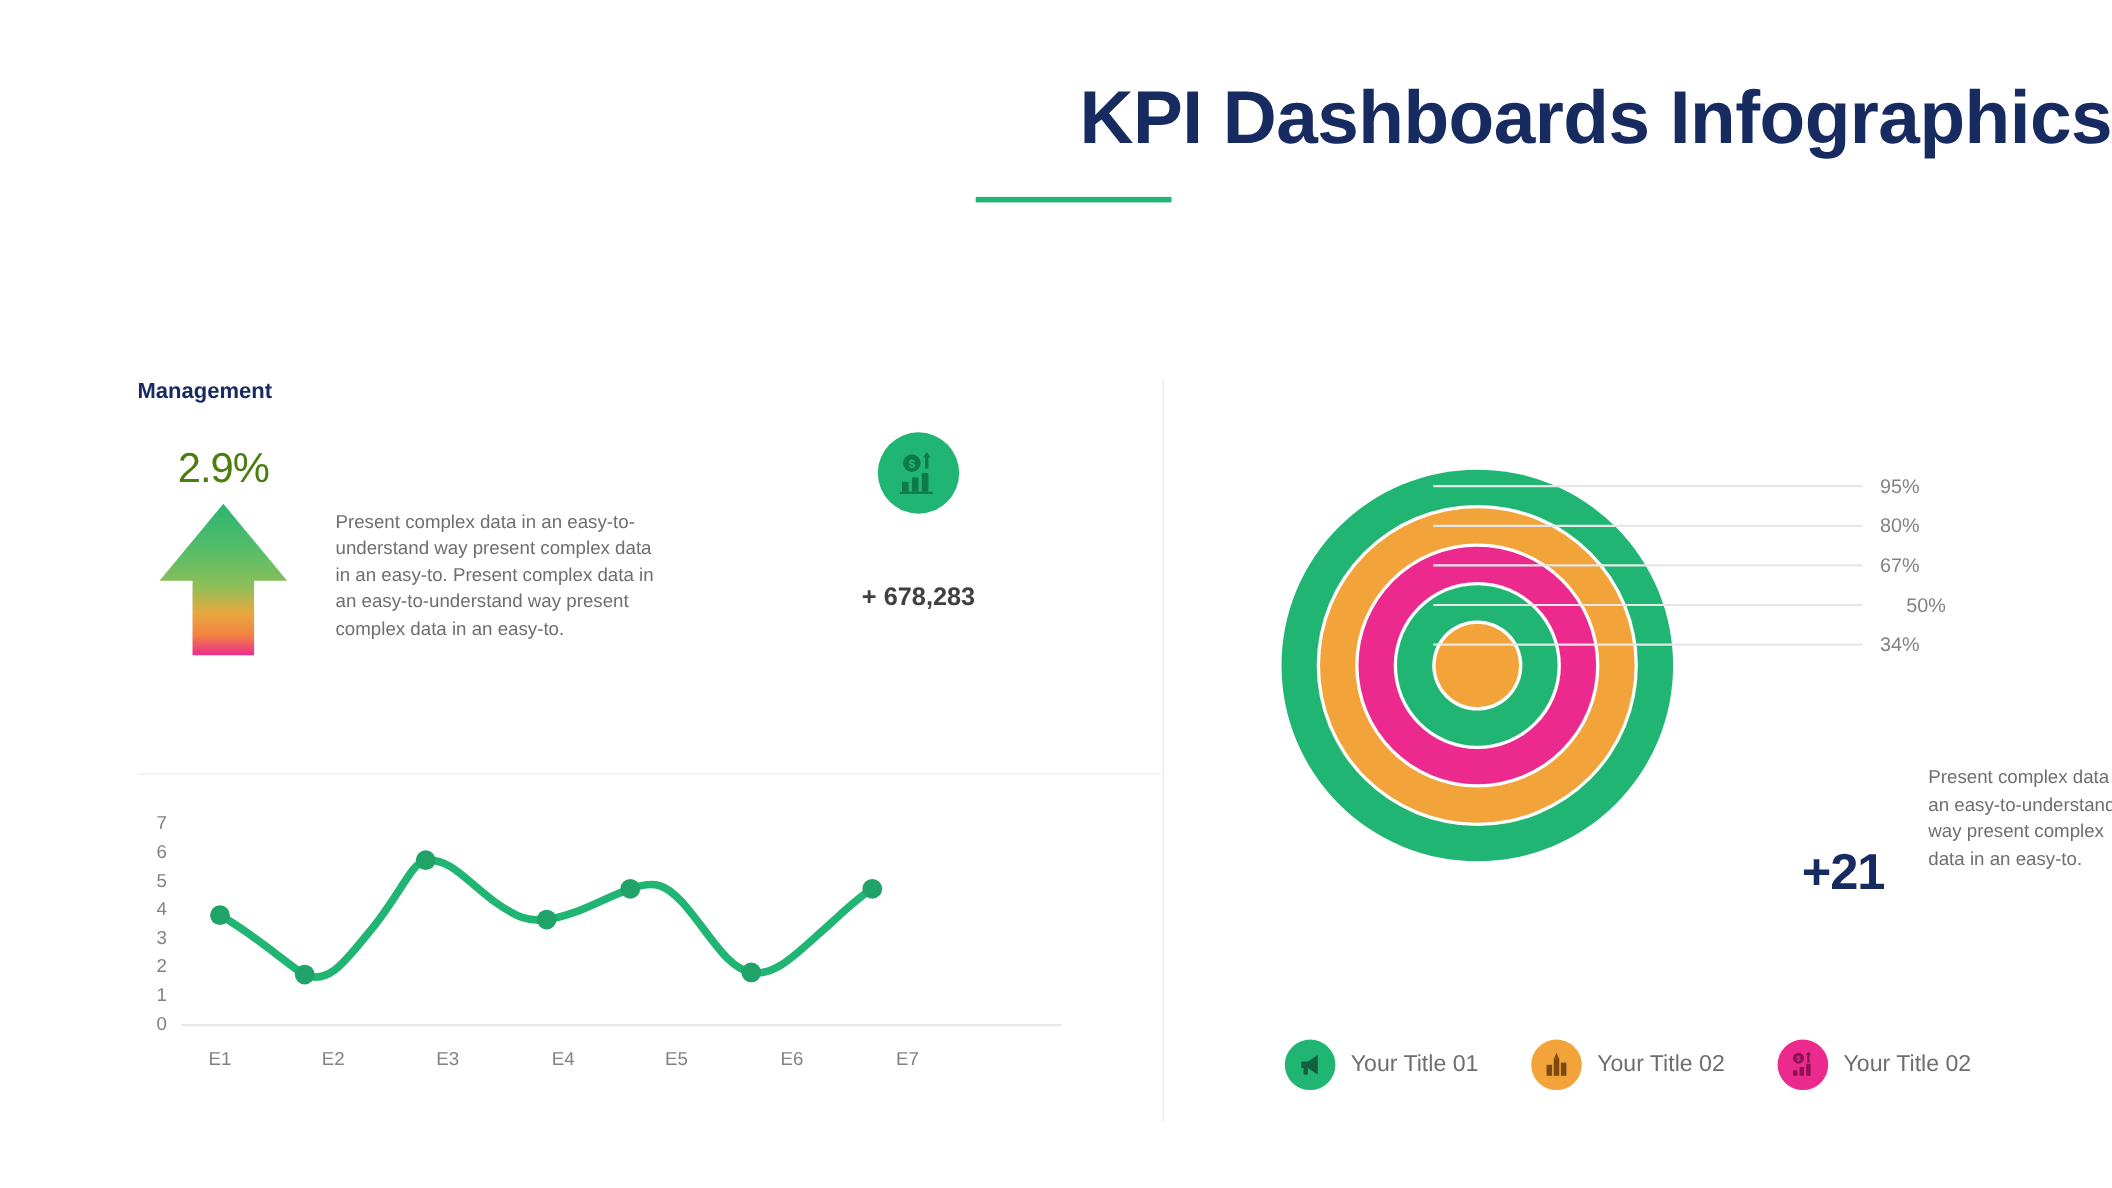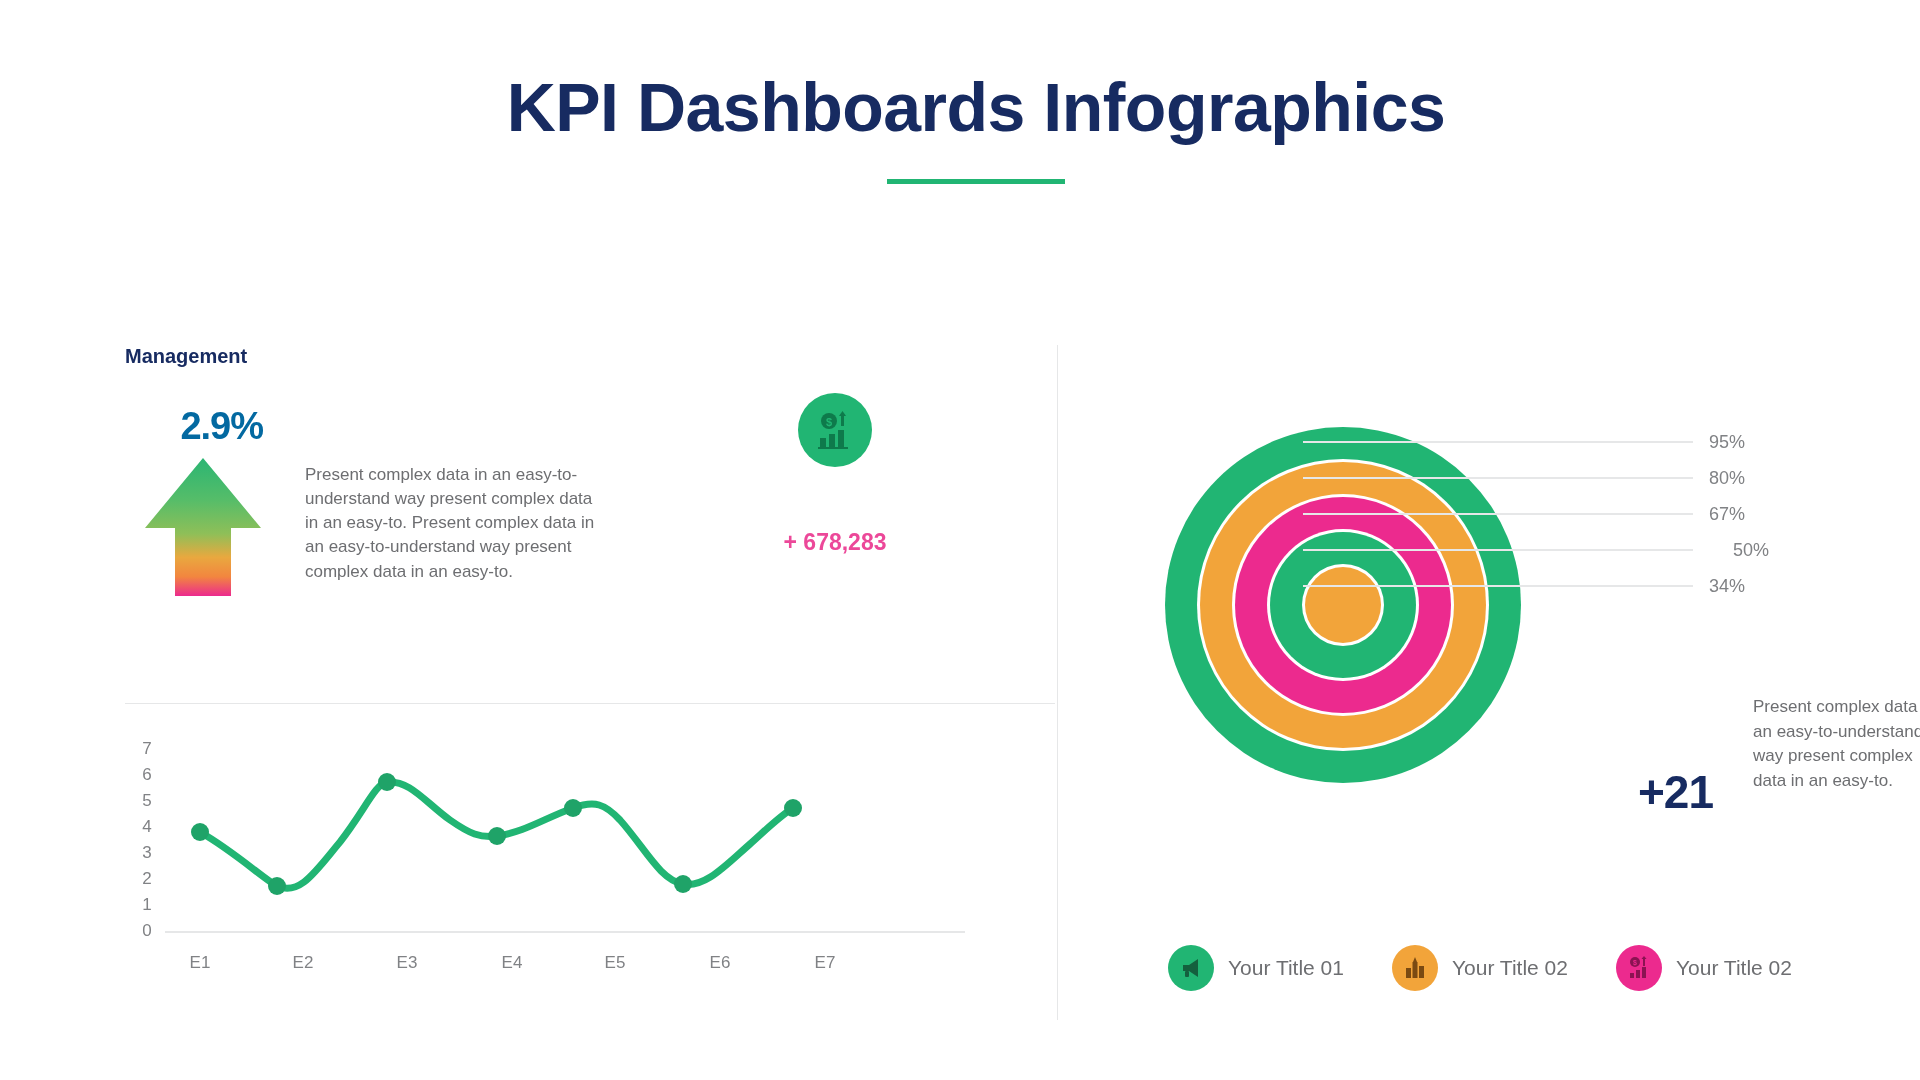--- a/index.html
+++ b/index.html
@@ -13,21 +13,21 @@
   }
 
   #slide {
     position: relative;
     width: 1920px;
     height: 1080px;
     background: #ffffff;
   }
 
   
-  .header { position: absolute; top: 0; left: 0; width: 1920px; text-align: center; padding-left: 32px; }
+  .header { position: absolute; top: 0; left: 0; width: 1920px; text-align: right; padding-left: 32px; }
 
   .main-title {
     margin-top: 72px;
     font-size: 68px;
     font-weight: bold;
     color: #172B61;
     letter-spacing: -0.5px;
     line-height: 1.05;
   }
 
@@ -73,23 +73,23 @@
     background: #E6E7E8;
   }
 
   
   .kpi-row { position: absolute; left: 0; top: 60px; width: 930px; height: 280px; }
 
   .arrow-kpi { position: absolute; left: 18px; top: 0px; width: 120px; }
 
   .pct-value {
     font-size: 38px;
-    font-weight: bold;
-    color: #0369a1;
-    text-align: right;
+    font-weight: normal;
+    color: #4d7c0f;
+    text-align: center;
     letter-spacing: -1px;
   }
 
   .arrow-shape { margin-top: 8px; width: 120px; height: 140px; display: block; }
 
   .kpi-paragraph {
     position: absolute;
     left: 180px;
     top: 58px;
     width: 290px;
@@ -105,21 +105,21 @@
     border-radius: 50%;
     background: #21B573;
     margin: 0 auto;
     display: flex; align-items: center; justify-content: center;
   }
 
   .metric-number {
     margin-top: 62px;
     font-size: 23px;
     font-weight: bold;
-    color: #ec4899;
+    color: #404040;
   }
 
   .metric-caption {
     margin-top: 16px;
     font-size: 22px;
     line-height: 1.38;
     color: #6D6E71;
   }
 
   

